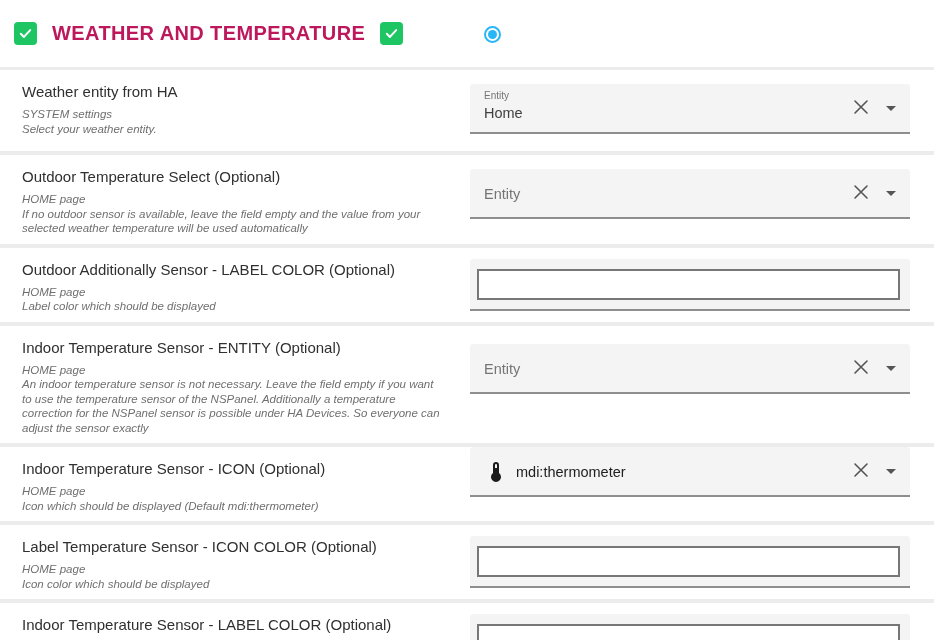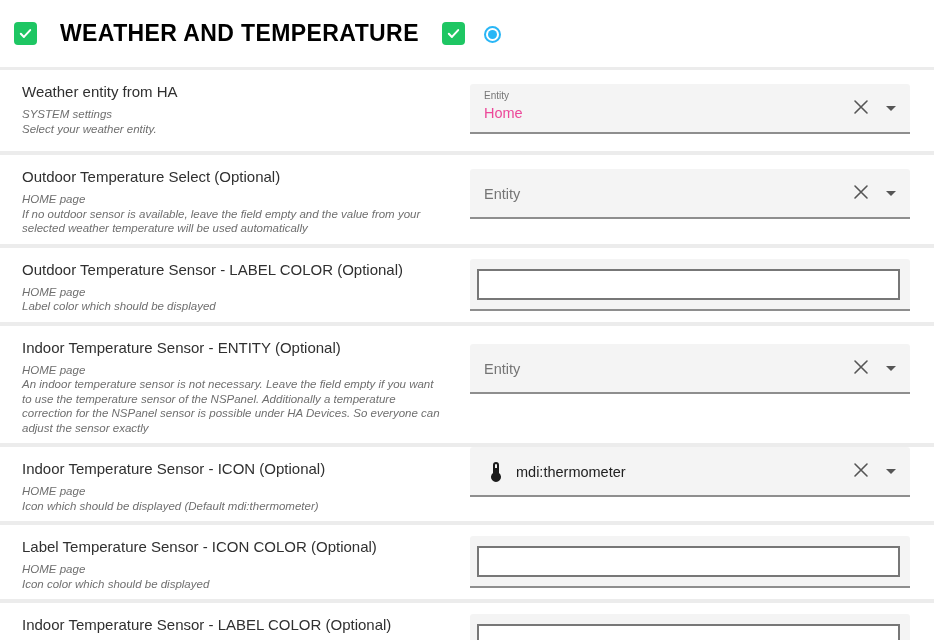--- a/index.html
+++ b/index.html
@@ -6,38 +6,38 @@
   html,body { width:934px; height:640px; overflow:hidden; background:#fff;
     font-family:"Liberation Sans","DejaVu Sans",sans-serif; }
   .page { width:934px; height:640px; background:#fff; }
 
   
   .header { position:relative; height:67px; background:#fff; display:flex; align-items:center; padding-left:14px; }
   .hsep { height:3px; background:#ececec; }
   .checkbox { width:23px; height:23px; border-radius:4px; background:#1ec663; display:inline-flex;
     align-items:center; justify-content:center; flex:0 0 auto; }
   .checkbox svg { width:15px; height:15px; }
-  .header-title { font-size:23px; font-weight:bold; color:#000000; letter-spacing:.4px; margin:0 23px; white-space:nowrap; }
+  .header-title { font-size:20px; font-weight:bold; color:#be185d; letter-spacing:.4px; margin:0 15px; white-space:nowrap; }
   .radio { position:absolute; left:484px; top:26px; width:17px; height:17px; border:2px solid #29b6f6;
     border-radius:50%; display:flex; align-items:center; justify-content:center; background:#fff; }
   .radio .dot { width:9px; height:9px; border-radius:50%; background:#29b6f6; }
 
   
   .row { display:flex; background:#fff; }
   .rsep { height:4px; background:#ececec; }
   .col-text { width:470px; padding:13px 28px 8px 22px; }
   .col-field { width:464px; padding-top:14px; }
   .row-title { font-size:15px; color:#303030; margin-bottom:7px; }
   .row-sub, .row-desc { font-size:11.5px; font-style:italic; color:#6f6f6f; line-height:14.5px; }
 
   
   .field { width:440px; position:relative; }
   .sel { background:#f4f4f4; border-bottom:2px solid #8e8e8e; border-radius:3px 3px 0 0; height:50px; cursor:pointer; }
   .sel-label { position:absolute; left:14px; top:6px; font-size:10px; color:#757575; }
-  .sel-value { position:absolute; left:14px; top:21px; font-size:14.5px; color:#ec4899; }
+  .sel-value { position:absolute; left:14px; top:21px; font-size:14.5px; color:#404040; }
   .sel-placeholder { position:absolute; left:14px; top:17px; font-size:14.5px; color:#757575; }
   .sel-icon-value { position:absolute; left:46px; top:17px; font-size:14.5px; color:#212121; }
   .thermo { position:absolute; left:14px; top:13px; width:24px; height:24px; }
   .clear-x { position:absolute; right:40px; top:14px; width:18px; height:18px; cursor:pointer; }
   .clear-x svg { width:18px; height:18px; }
   .caret { position:absolute; right:14px; top:22px; width:0; height:0; cursor:pointer;
     border-left:5px solid transparent; border-right:5px solid transparent; border-top:5px solid #555; }
 
   .txt-wrap { background:#f4f4f4; border-bottom:2px solid #8e8e8e; border-radius:3px 3px 0 0; height:52px; padding:10px 10px 0 7px; }
   .txt-input { width:100%; height:31px; border:2px solid #777; background:#fff; outline:none;
@@ -104,21 +104,21 @@
             </svg>
         </span>
         <span class="caret"></span>
       </div>
     </div>
   </div>
   <div class="rsep"></div>
 
   <div class="row" style="min-height:74px">
     <div class="col-text">
-      <div class="row-title">Outdoor Temperature Sensor - LABEL COLOR (Optional)</div>
+      <div class="row-title">Outdoor Additionally Sensor - LABEL COLOR (Optional)</div>
       <div class="row-sub">HOME page</div>
       <div class="row-desc">Label color which should be displayed</div>
     </div>
     <div class="col-field" style="padding-top:11px">
       <div class="field">
         <div class="txt-wrap">
           <input class="txt-input" type="text" value="" style="">
         </div>
       </div>
     </div>

